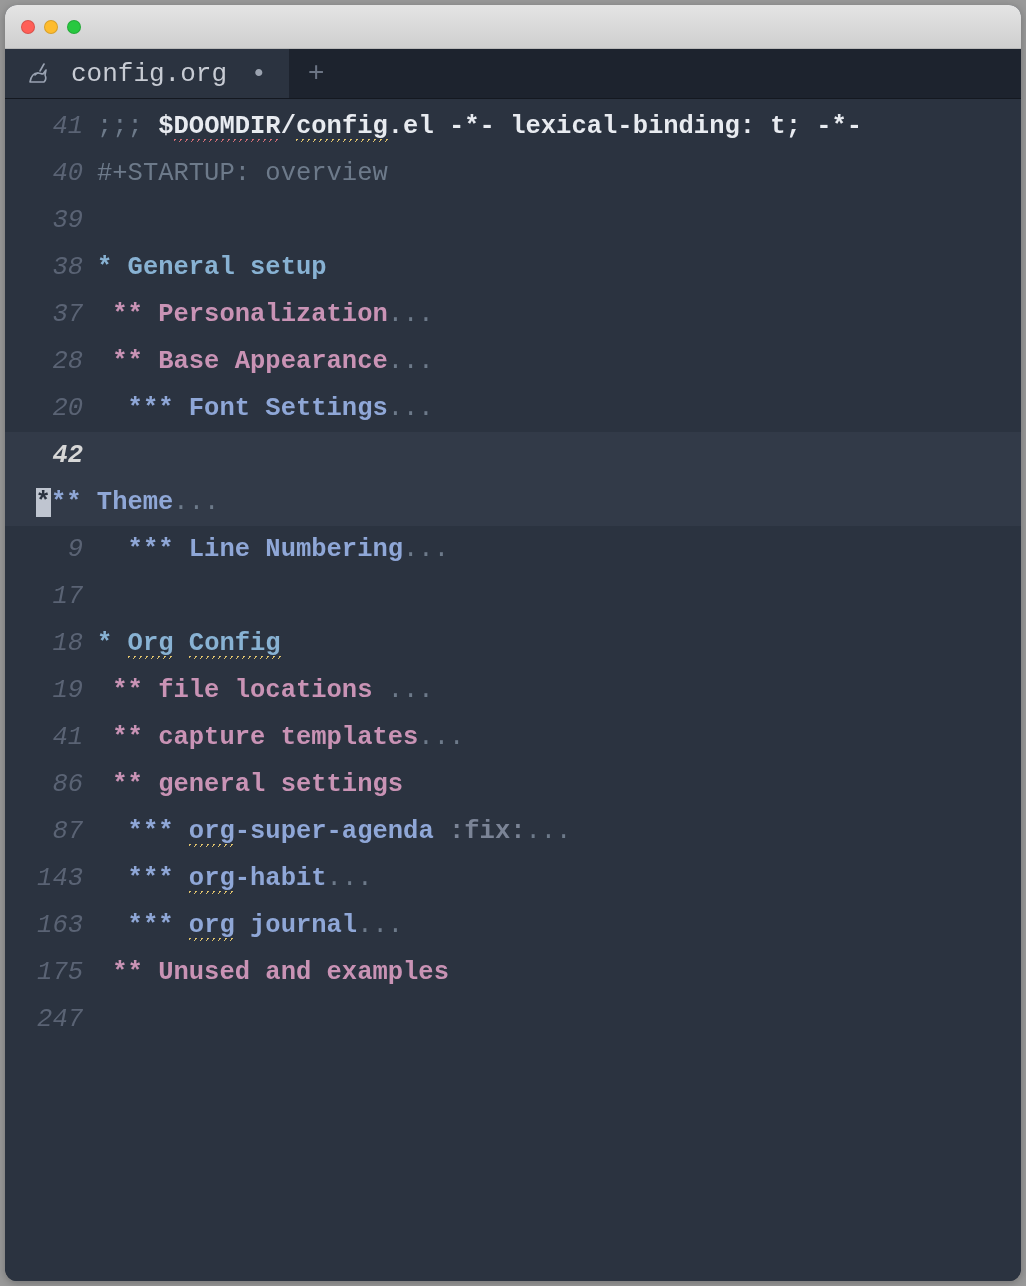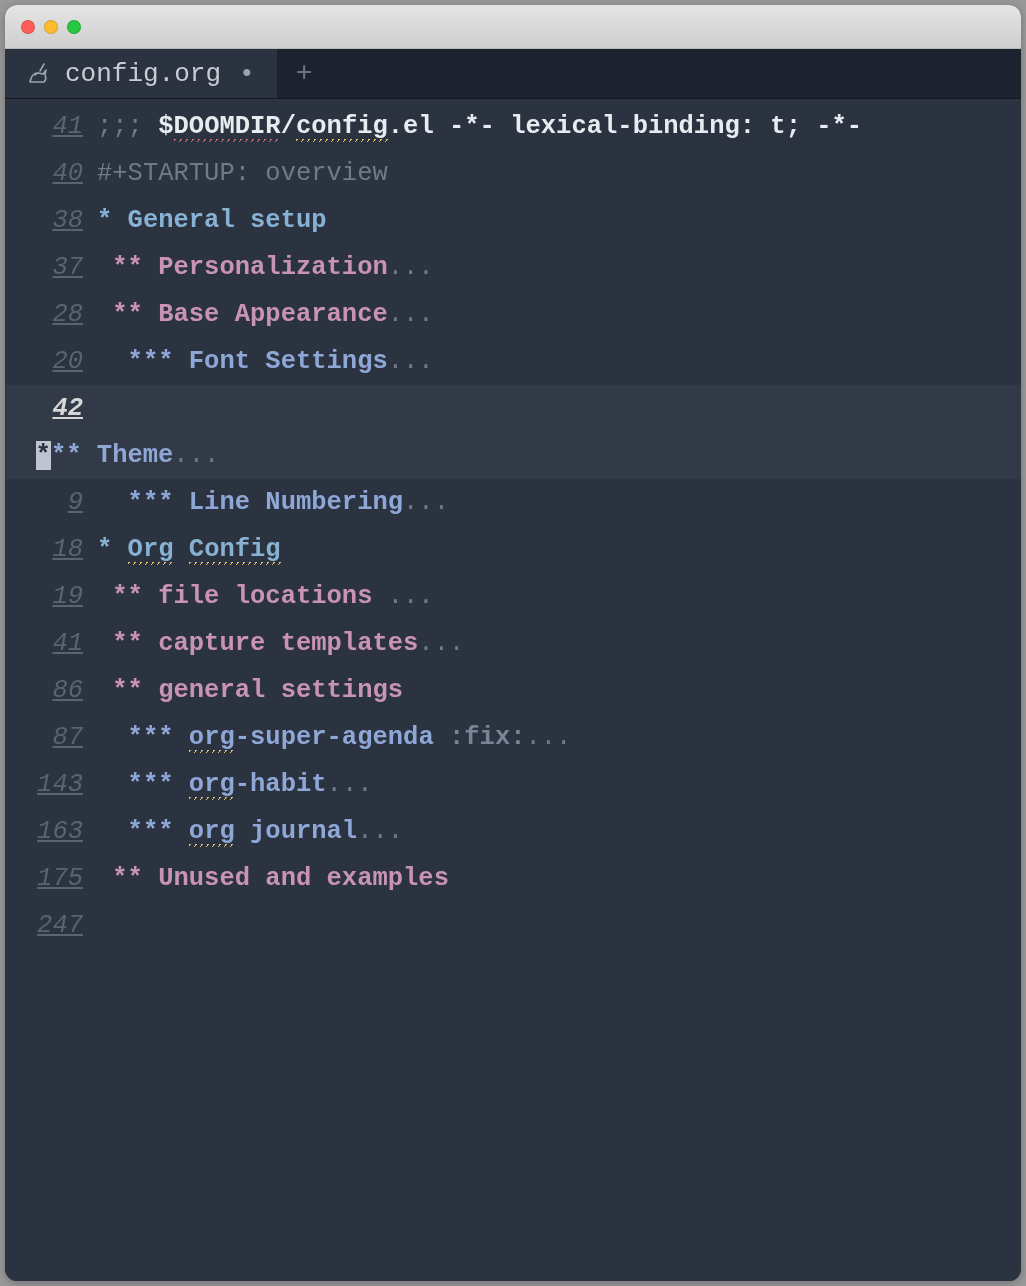--- a/index.html
+++ b/index.html
@@ -61,21 +61,21 @@
   .tabbar{
     height:50px;
     background:#1d232e;
     display:flex;
     align-items:stretch;
     border-bottom:1px solid #141820;
   }
   .tab{
     display:flex;
     align-items:center;
-    gap:14px;
+    gap:20px;
     padding:0 22px;
     background:var(--tab-bg);
     color:var(--tab-text);
     font-size:26px;
     border-right:1px solid #1d232e;
   }
   .tab .icon svg{width:24px;height:24px;display:block;}
   .tab .mod{color:var(--tab-modified);margin-left:4px;}
   .tab.newtab{
     background:#1d232e;
@@ -101,21 +101,20 @@
   }
   .line.hl{background:var(--hl-line);flex-direction:column;}
   .gutter{
     width:92px;
     text-align:right;
     color:var(--gutter);
     font-style:italic;
     padding-right:14px;
     user-select:none;
     flex-shrink:0;
-    text-decoration:underline;
   }
   .line.hl .gutter{color:var(--gutter-current);font-weight:600;}
   .content{flex:1;color:var(--text);}
   .bold{font-weight:700;color:#e8ebf0;}
   .h1{color:var(--hl1);font-weight:700;}
   .h2{color:var(--hl2);font-weight:700;}
   .h3{color:var(--hl3);font-weight:700;}
   .comment{color:var(--comment);}
   .tag{color:var(--tag);font-weight:bold;}
   .dots{color:var(--comment);}
@@ -165,26 +164,28 @@
       <span class="mod">•</span>
     </div>
     <div class="tab newtab">
       <span>+</span>
     </div>
   </div>
 
   <div class="editor" id="editor">
       <div class="line"><div class="gutter">41</div><div class="content"><span class="comment">;;; </span><span class="bold">$</span><span class="bold spell-r">DOOMDIR</span><span class="bold">/</span><span class="bold spell">config</span><span class="bold">.el -*- lexical-binding: t; -*-</span></div></div>
       <div class="line"><div class="gutter">40</div><div class="content"><span class="comment">#+STARTUP: overview</span></div></div>
+      <div class="line"><div class="gutter">39</div><div class="content"><span> </span></div></div>
       <div class="line"><div class="gutter">38</div><div class="content"><span class="h1">* General setup</span></div></div>
       <div class="line"><div class="gutter">37</div><div class="content"><span class="h2"> ** Personalization</span><span class="dots">...</span></div></div>
       <div class="line"><div class="gutter">28</div><div class="content"><span class="h2"> ** Base Appearance</span><span class="dots">...</span></div></div>
       <div class="line"><div class="gutter">20</div><div class="content"><span class="h3">  *** Font Settings</span><span class="dots">...</span></div></div>
       <div class="line hl"><div class="gutter">42</div><div class="content"><span class="h3">  </span><span class="cursor-block">*</span><span class="h3">** Theme</span><span class="dots">...</span></div></div>
       <div class="line"><div class="gutter">9</div><div class="content"><span class="h3">  *** Line Numbering</span><span class="dots">...</span></div></div>
+      <div class="line"><div class="gutter">17</div><div class="content"><span> </span></div></div>
       <div class="line"><div class="gutter">18</div><div class="content"><span class="h1">* </span><span class="h1 spell">Org</span><span class="h1"> </span><span class="h1 spell">Config</span></div></div>
       <div class="line"><div class="gutter">19</div><div class="content"><span class="h2"> ** file locations </span><span class="dots">...</span></div></div>
       <div class="line"><div class="gutter">41</div><div class="content"><span class="h2"> ** capture templates</span><span class="dots">...</span></div></div>
       <div class="line"><div class="gutter">86</div><div class="content"><span class="h2"> ** general settings</span></div></div>
       <div class="line"><div class="gutter">87</div><div class="content"><span class="h3">  *** </span><span class="h3 spell">org</span><span class="h3">-super-agenda </span><span class="tag">:fix:</span><span class="dots">...</span></div></div>
       <div class="line"><div class="gutter">143</div><div class="content"><span class="h3">  *** </span><span class="h3 spell">org</span><span class="h3">-habit</span><span class="dots">...</span></div></div>
       <div class="line"><div class="gutter">163</div><div class="content"><span class="h3">  *** </span><span class="h3 spell">org</span><span class="h3"> journal</span><span class="dots">...</span></div></div>
       <div class="line"><div class="gutter">175</div><div class="content"><span class="h2"> ** Unused and examples</span></div></div>
       <div class="line"><div class="gutter">247</div><div class="content"><span> </span></div></div>
     </div>

